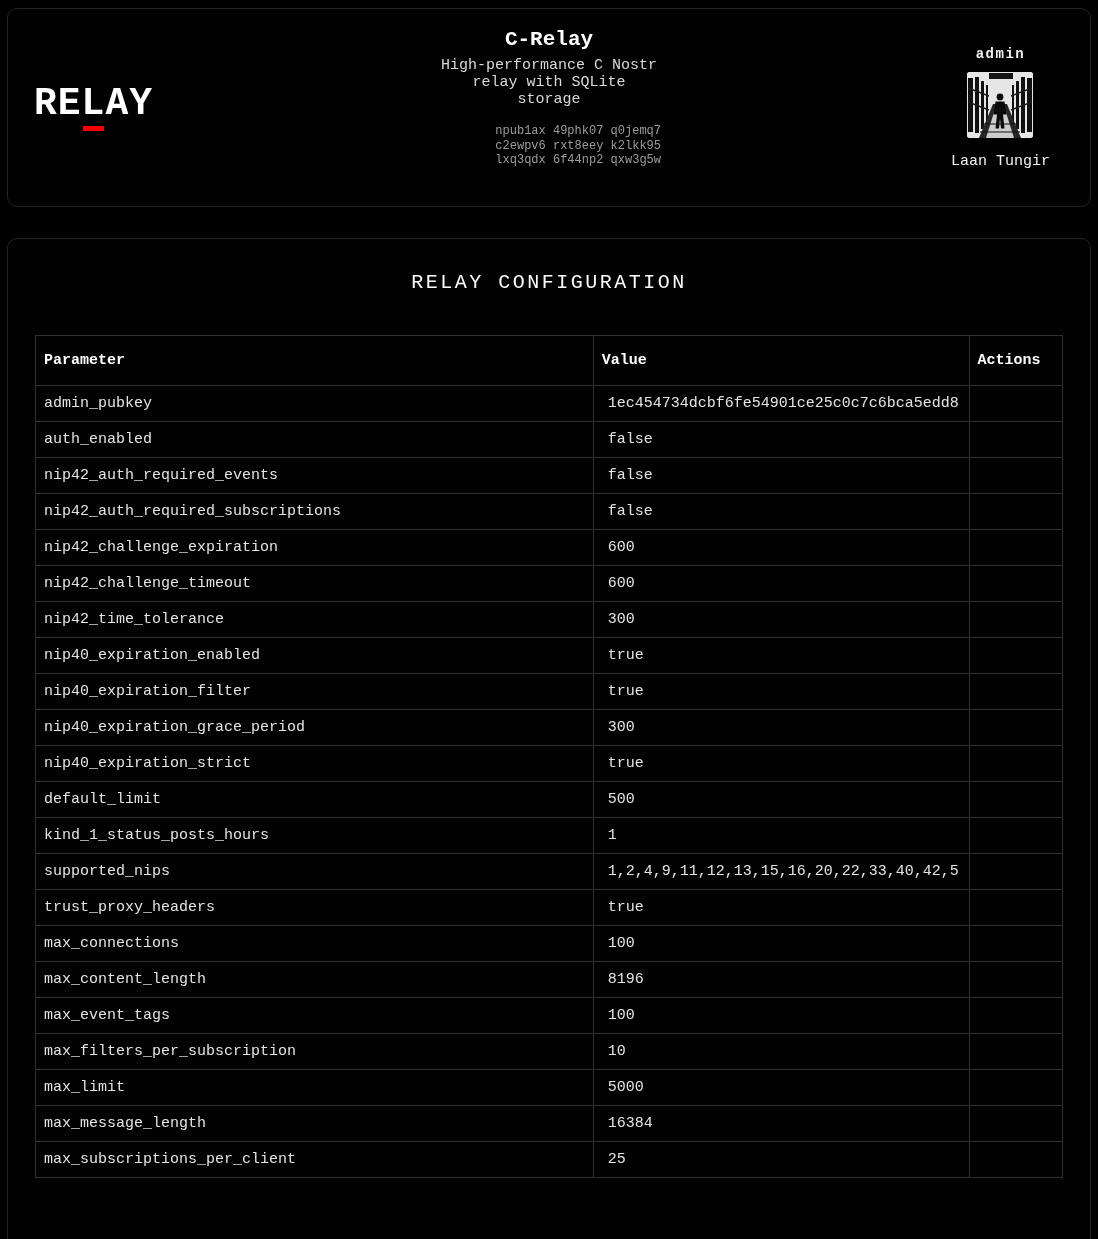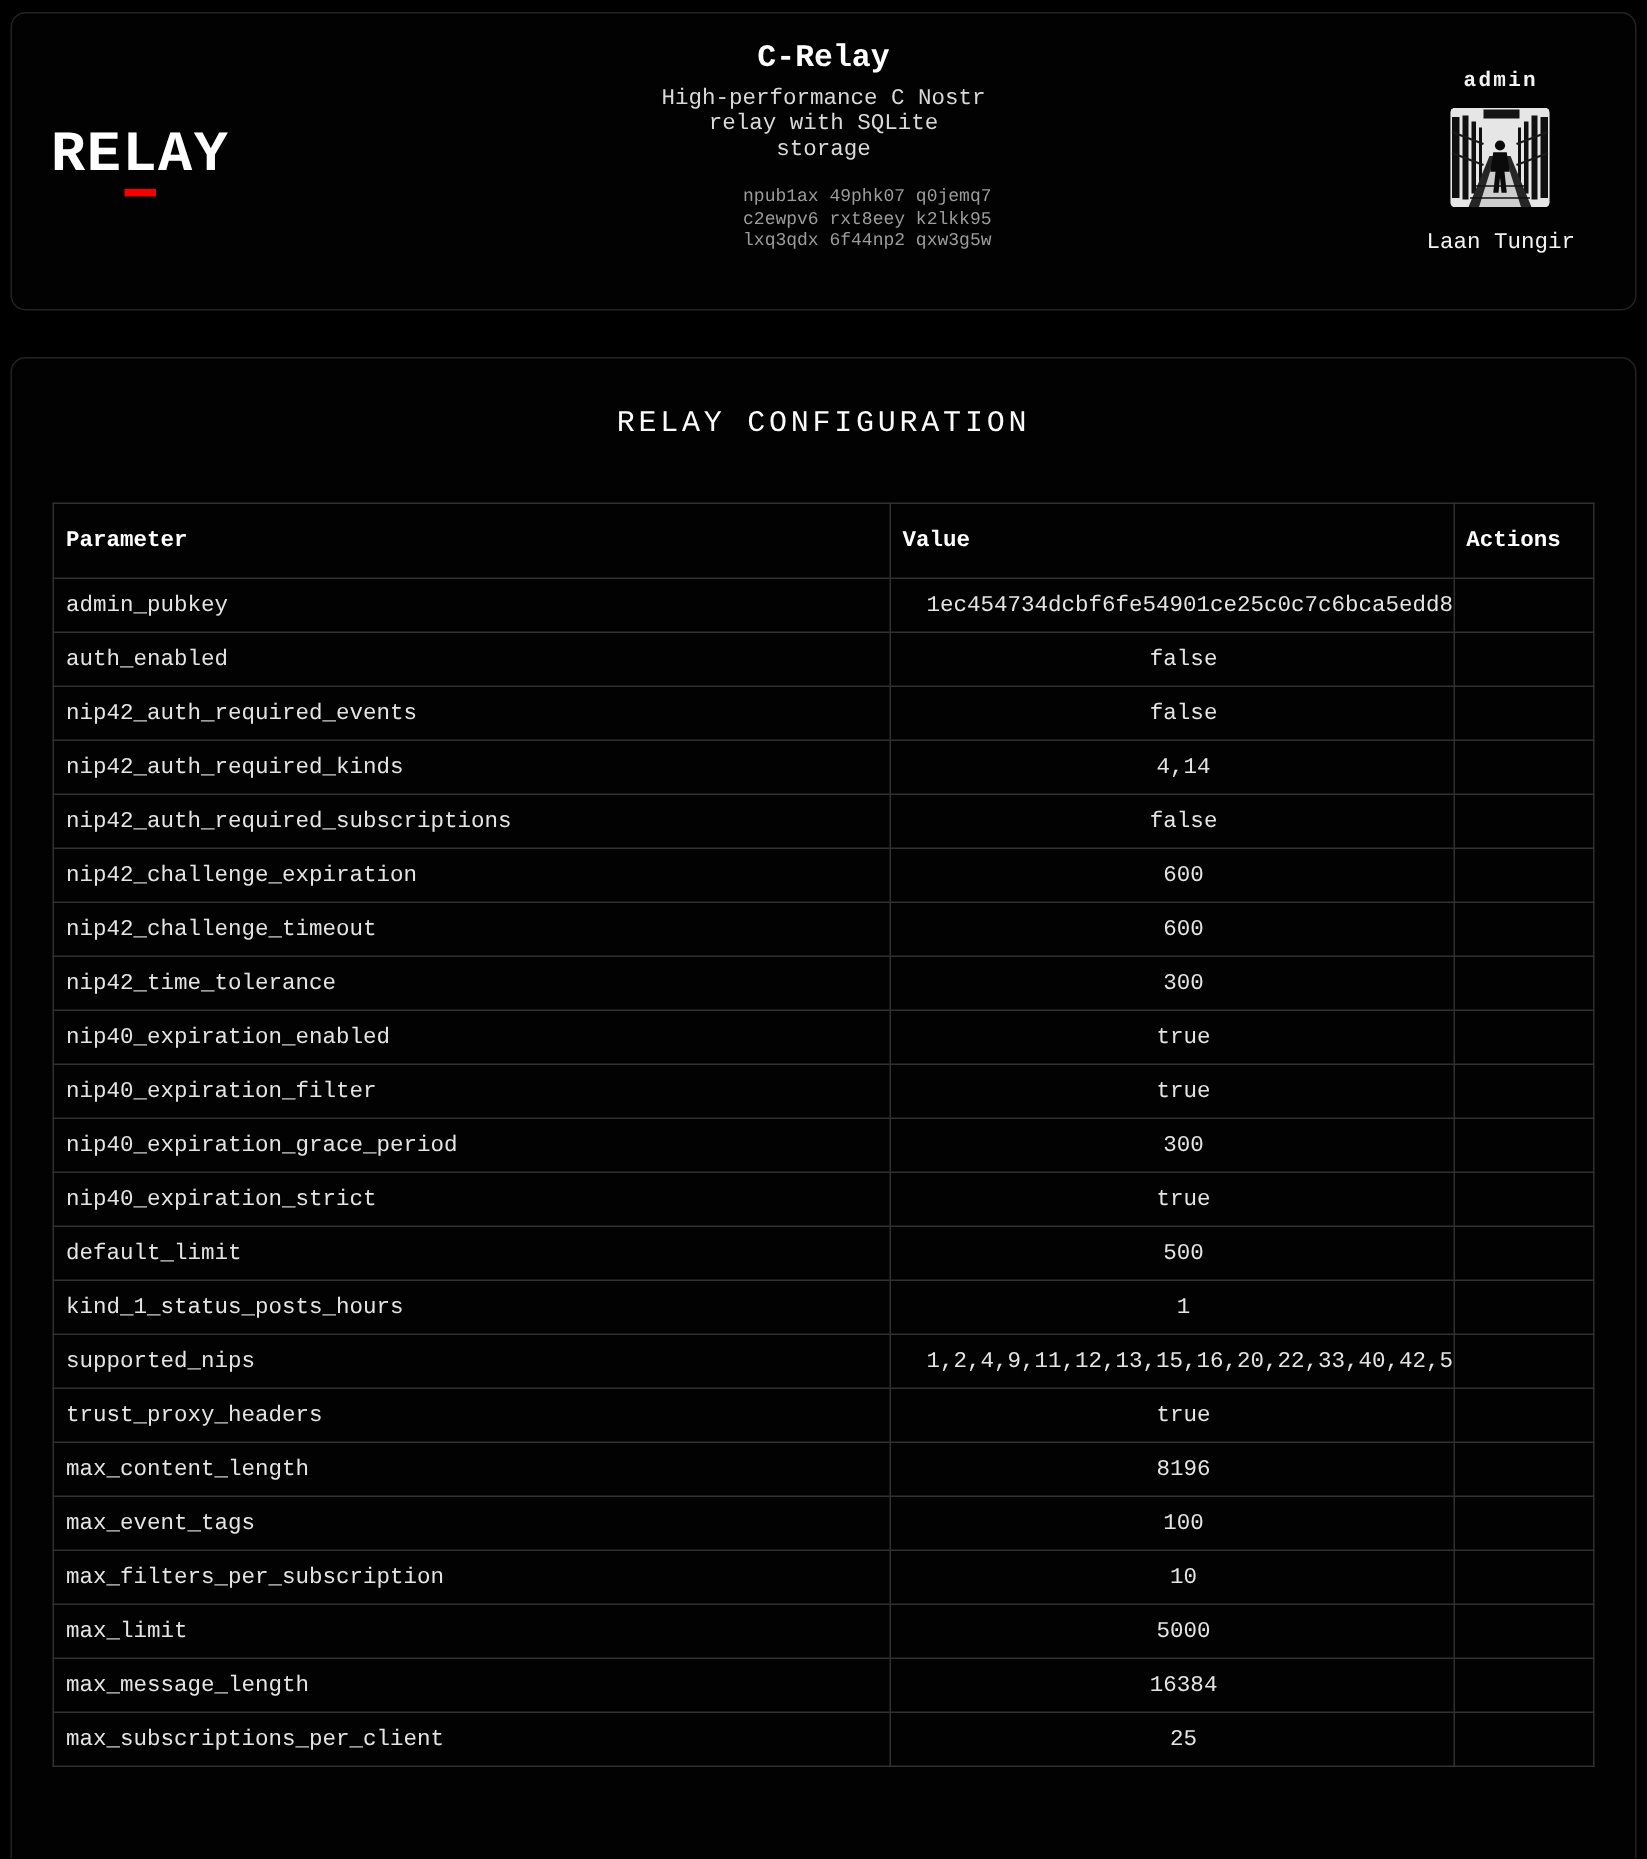--- a/index.html
+++ b/index.html
@@ -112,21 +112,21 @@
     padding: 16px 8px;
     color: #fff;
   }
   .config-table td {
     padding: 9px 8px;
     color: #e4e4e4;
   }
   .col-param   { width: 54.3%; }
   .col-value   { width: 36.6%; }
   .col-actions { width: 9.1%; }
-  .config-table td.value-cell { padding-left: 24px; text-align: center; }
+  .config-table td.value-cell { padding-left: 14px; }
 </style>
 </head>
 <body>
 
 <header class="card header-card">
   <div class="logo-block">
     <div class="logo-text">RELAY</div>
     <div class="logo-underline"></div>
   </div>
 
@@ -198,25 +198,20 @@
           <td class="col-param">auth_enabled</td>
           <td class="col-value value-cell">false</td>
           <td class="col-actions"></td>
         </tr>
         <tr>
           <td class="col-param">nip42_auth_required_events</td>
           <td class="col-value value-cell">false</td>
           <td class="col-actions"></td>
         </tr>
         <tr>
-          <td class="col-param">nip42_auth_required_kinds</td>
-          <td class="col-value value-cell">4,14</td>
-          <td class="col-actions"></td>
-        </tr>
-        <tr>
           <td class="col-param">nip42_auth_required_subscriptions</td>
           <td class="col-value value-cell">false</td>
           <td class="col-actions"></td>
         </tr>
         <tr>
           <td class="col-param">nip42_challenge_expiration</td>
           <td class="col-value value-cell">600</td>
           <td class="col-actions"></td>
         </tr>
         <tr>
@@ -260,20 +255,25 @@
           <td class="col-actions"></td>
         </tr>
         <tr>
           <td class="col-param">supported_nips</td>
           <td class="col-value value-cell">1,2,4,9,11,12,13,15,16,20,22,33,40,42,5</td>
           <td class="col-actions"></td>
         </tr>
         <tr>
           <td class="col-param">trust_proxy_headers</td>
           <td class="col-value value-cell">true</td>
+          <td class="col-actions"></td>
+        </tr>
+        <tr>
+          <td class="col-param">max_connections</td>
+          <td class="col-value value-cell">100</td>
           <td class="col-actions"></td>
         </tr>
         <tr>
           <td class="col-param">max_content_length</td>
           <td class="col-value value-cell">8196</td>
           <td class="col-actions"></td>
         </tr>
         <tr>
           <td class="col-param">max_event_tags</td>
           <td class="col-value value-cell">100</td>

